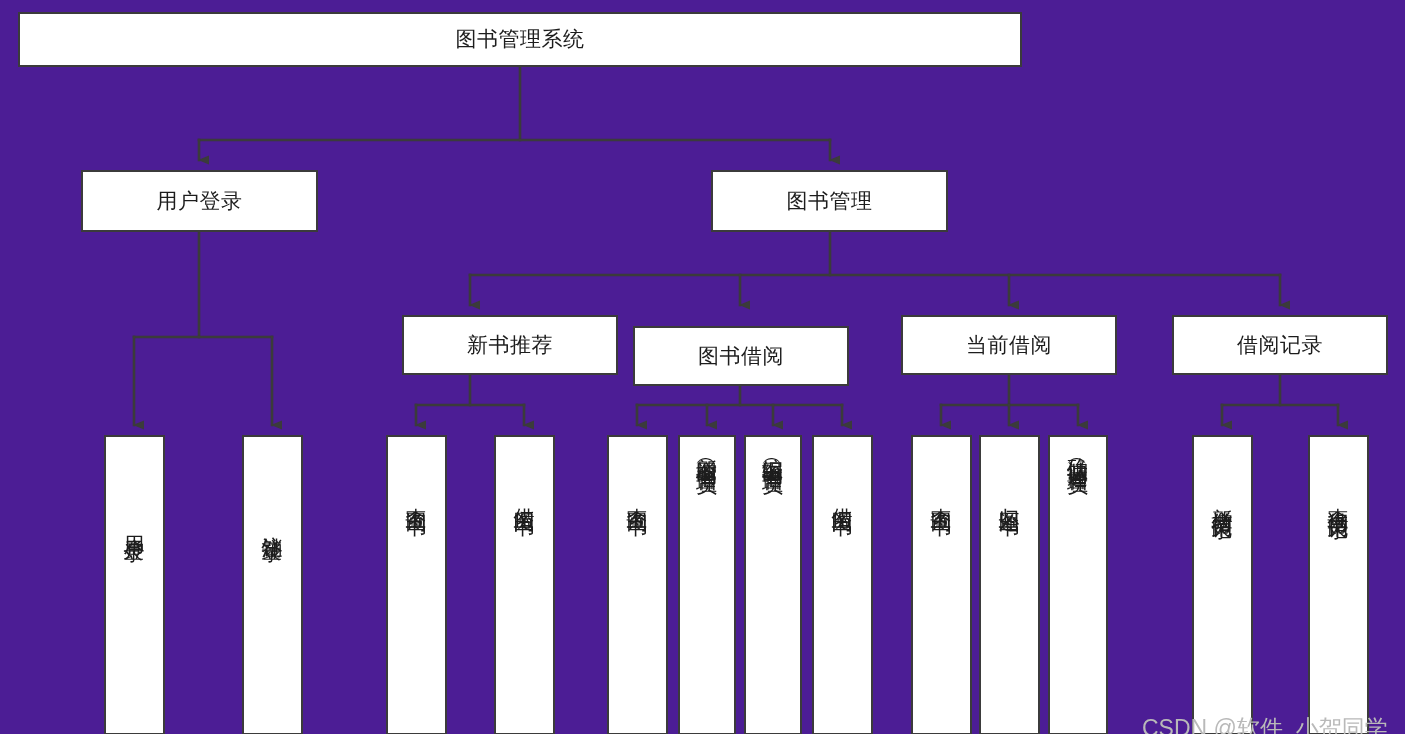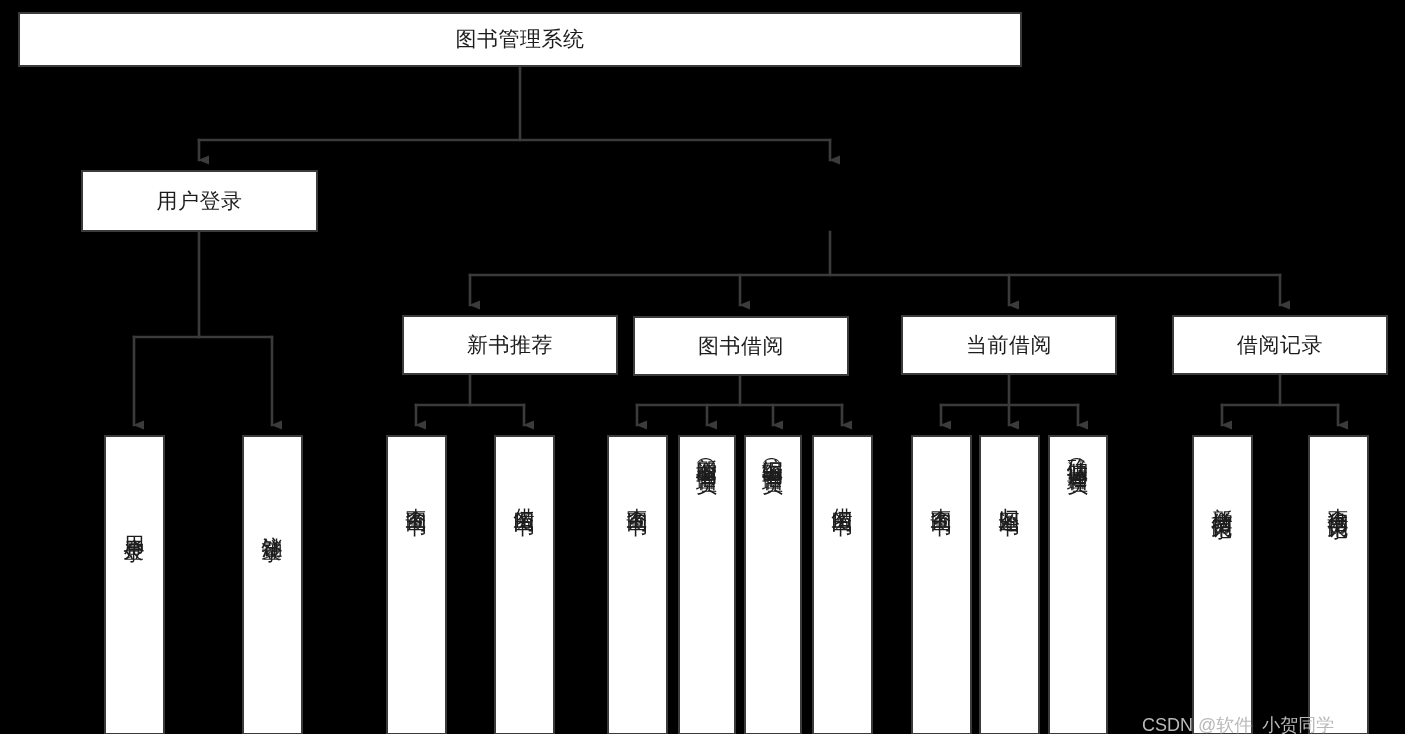--- a/index.html
+++ b/index.html
@@ -7,21 +7,21 @@
     padding: 0;
     background: #ffffff;
   }
   body {
     font-family: "Liberation Sans", "DejaVu Sans", sans-serif;
   }
   #canvas {
     position: relative;
     width: 1405px;
     height: 734px;
-    background: #000000;
+    background: #4c1d95;
     overflow: hidden;
   }
   svg#wires {
     position: absolute;
     left: 0;
     top: 0;
     width: 1405px;
     height: 747px;
     pointer-events: none;
   }
@@ -67,21 +67,21 @@
   .node.leaf.mid .lbl {
     margin-top: 78px;
   }
   .node.leaf.mid2 .lbl {
     margin-top: 50px;
   }
   .watermark {
     position: absolute;
     left: 1142px;
     top: 713px;
-    font-size: 18px;
+    font-size: 23px;
     color: #b9b9b9;
     white-space: nowrap;
     z-index: 3;
   }
 </style>
 </head>
 <body>
 
 <div id="canvas">
 
@@ -135,25 +135,28 @@
     </g>
   </svg>
 
   <div class="node root h" style="left:18px; top:12px; width:1004px; height:55px;">
     <span class="lbl">图书管理系统</span>
   </div>
 
   <div class="node h" style="left:81px; top:170px; width:237px; height:62px;">
     <span class="lbl">用户登录</span>
   </div>
+  <div class="node h" style="left:711px; top:170px; width:237px; height:62px;">
+    <span class="lbl">图书管理</span>
+  </div>
 
   <div class="node h" style="left:362px; top:315px; width:216px; height:60px;margin-left:40px;">
     <span class="lbl">新书推荐</span>
   </div>
-  <div class="node h" style="left:633px; top:316px; width:216px; height:60px;">
+  <div class="node h" style="left:633px; top:326px; width:216px; height:60px;">
     <span class="lbl">图书借阅</span>
   </div>
   <div class="node h" style="left:1172px; top:315px; width:216px; height:60px;">
     <span class="lbl">借阅记录</span>
   </div>
   <div class="node h" style="left:901px; top:315px; width:216px; height:60px;">
     <span class="lbl">当前借阅</span>
   </div>
 
   <div class="node leaf mid" style="left:104px; top:435px; width:61px; height:300px;">

